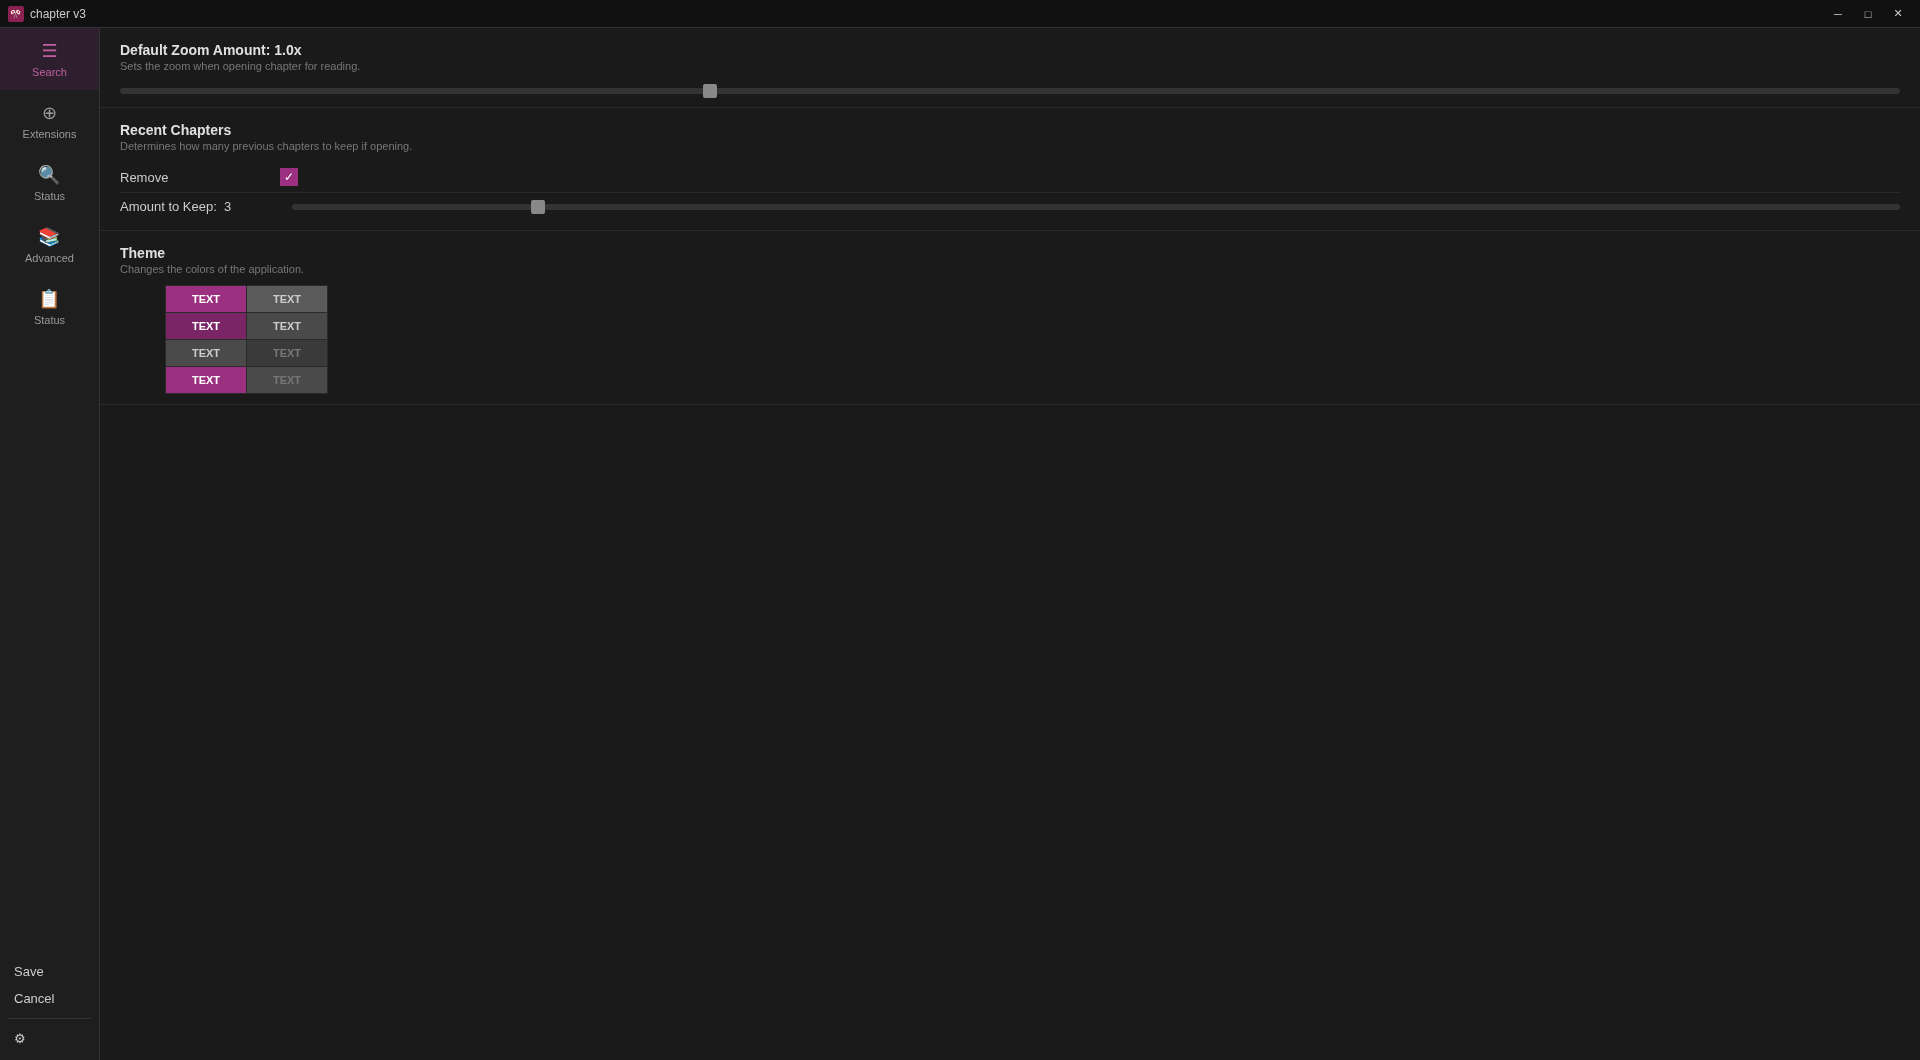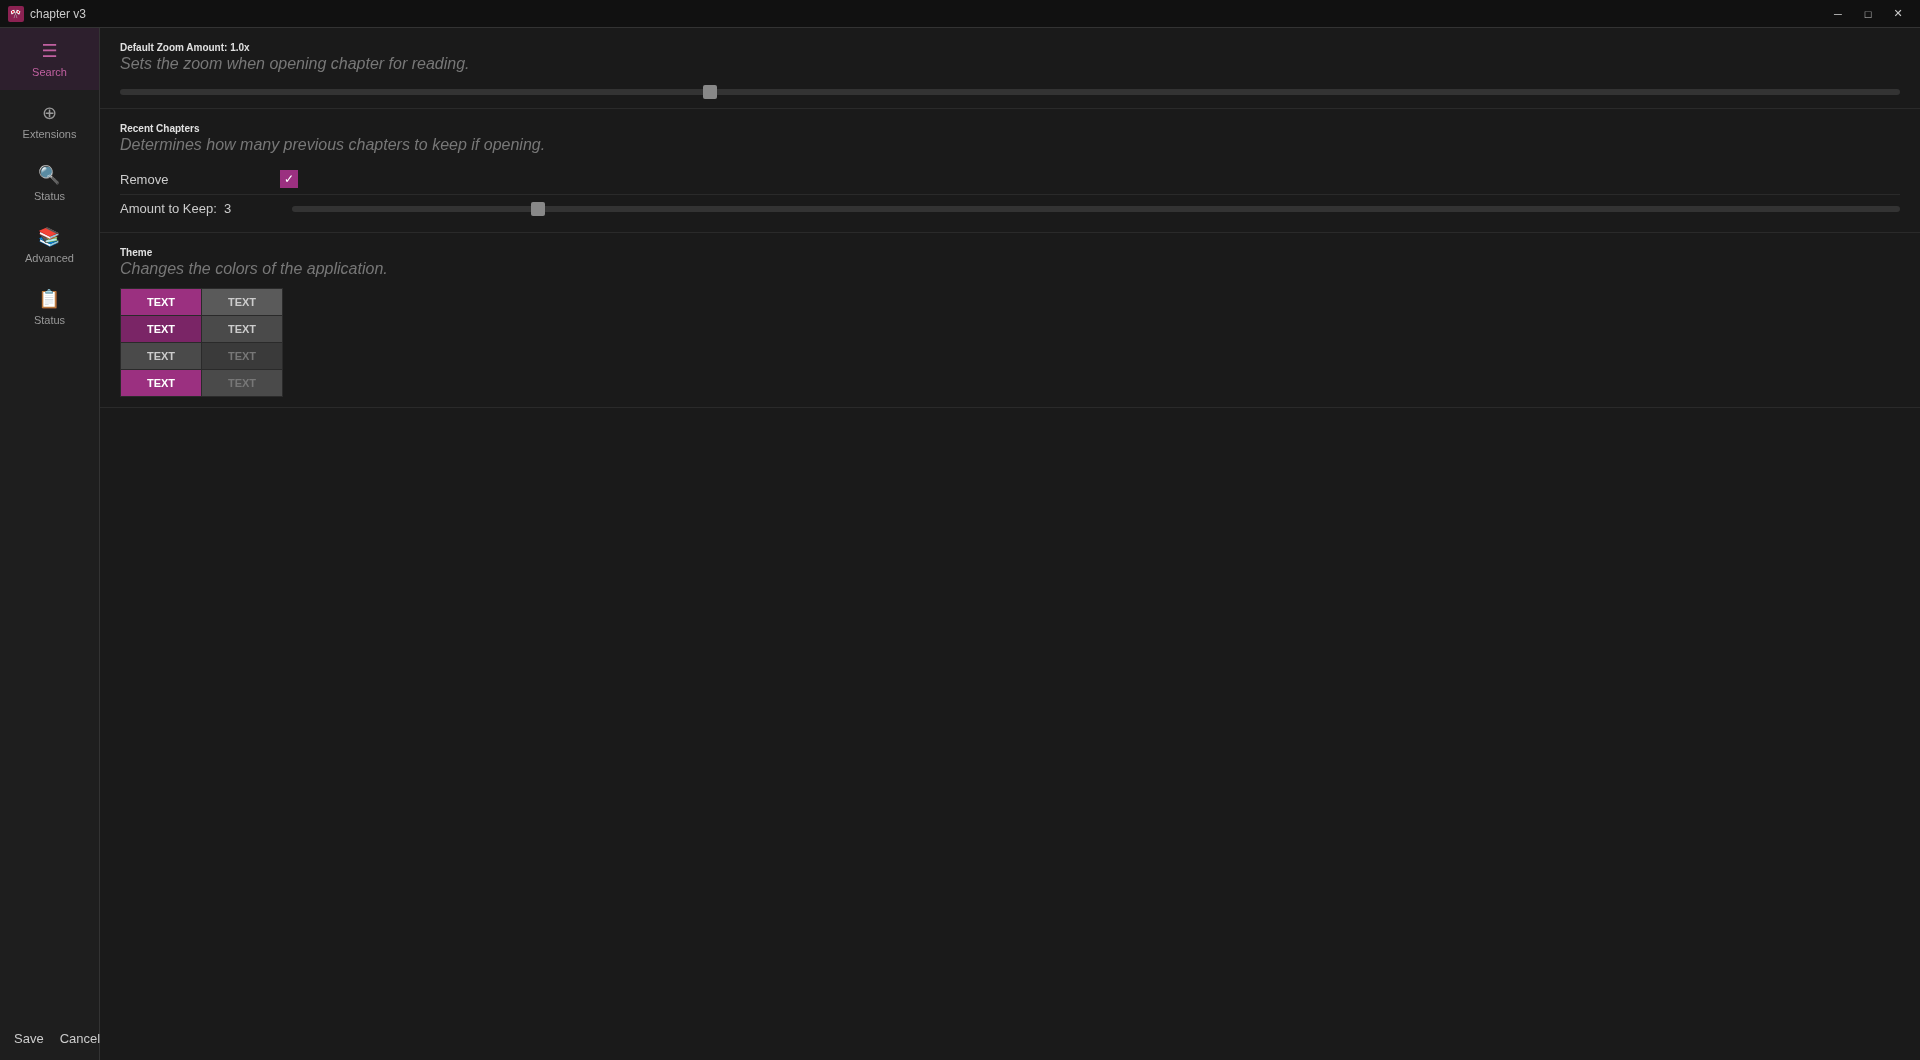--- a/index.html
+++ b/index.html
@@ -113,30 +113,29 @@
       flex-direction: column;
       overflow-y: auto;
     }
 
     
     .settings-section {
       padding: 14px 20px 10px 20px;
       border-bottom: 1px solid #2a2a2a;
     }
     .section-title {
-      font-size: 10px;
+      font-size: 14px;
       font-weight: 600;
       color: #e0e0e0;
       margin-bottom: 2px;
     }
     .section-desc {
-      font-size: 16px;
+      font-size: 11px;
       color: #777;
       margin-bottom: 10px;
-      font-style: italic;
     }
     input[type=range] {
       width: 100%;
       -webkit-appearance: none;
       height: 6px;
       background: #333;
       outline: none;
       border-radius: 3px;
       cursor: pointer;
     }
@@ -185,20 +184,21 @@
 
     
     .theme-grid {
       display: grid;
       grid-template-columns: 80px 80px;
       grid-template-rows: repeat(4, 26px);
       gap: 1px;
       background: #2a2a2a;
       border: 1px solid #2a2a2a;
       width: fit-content;
+      margin-left: 45px;
     }
     .theme-cell {
       display: flex;
       align-items: center;
       justify-content: center;
       font-size: 11px;
       font-weight: bold;
       cursor: pointer;
       border: none;
     }
@@ -207,21 +207,21 @@
     .theme-cell.lc-2 { background: #7a2566; color: #fff; }
     .theme-cell.lc-3 { background: #4a4a4a; color: #ccc; }
     .theme-cell.lc-4 { background: #9b3080; color: #fff; }
     
     .theme-cell.rc-1 { background: #5a5a5a; color: #ccc; }
     .theme-cell.rc-2 { background: #4a4a4a; color: #ccc; }
     .theme-cell.rc-3 { background: #3a3a3a; color: #777; }
     .theme-cell.rc-4 { background: #4a4a4a; color: #777; }
     .save-cancel {
       display: flex;
-      flex-direction: row;
+      flex-direction: column;
       gap: 4px;
       padding: 10px 8px;
     }
     .save-cancel-btn {
       background: transparent;
       border: none;
       color: #ccc;
       font-size: 13px;
       cursor: pointer;
       text-align: left;

